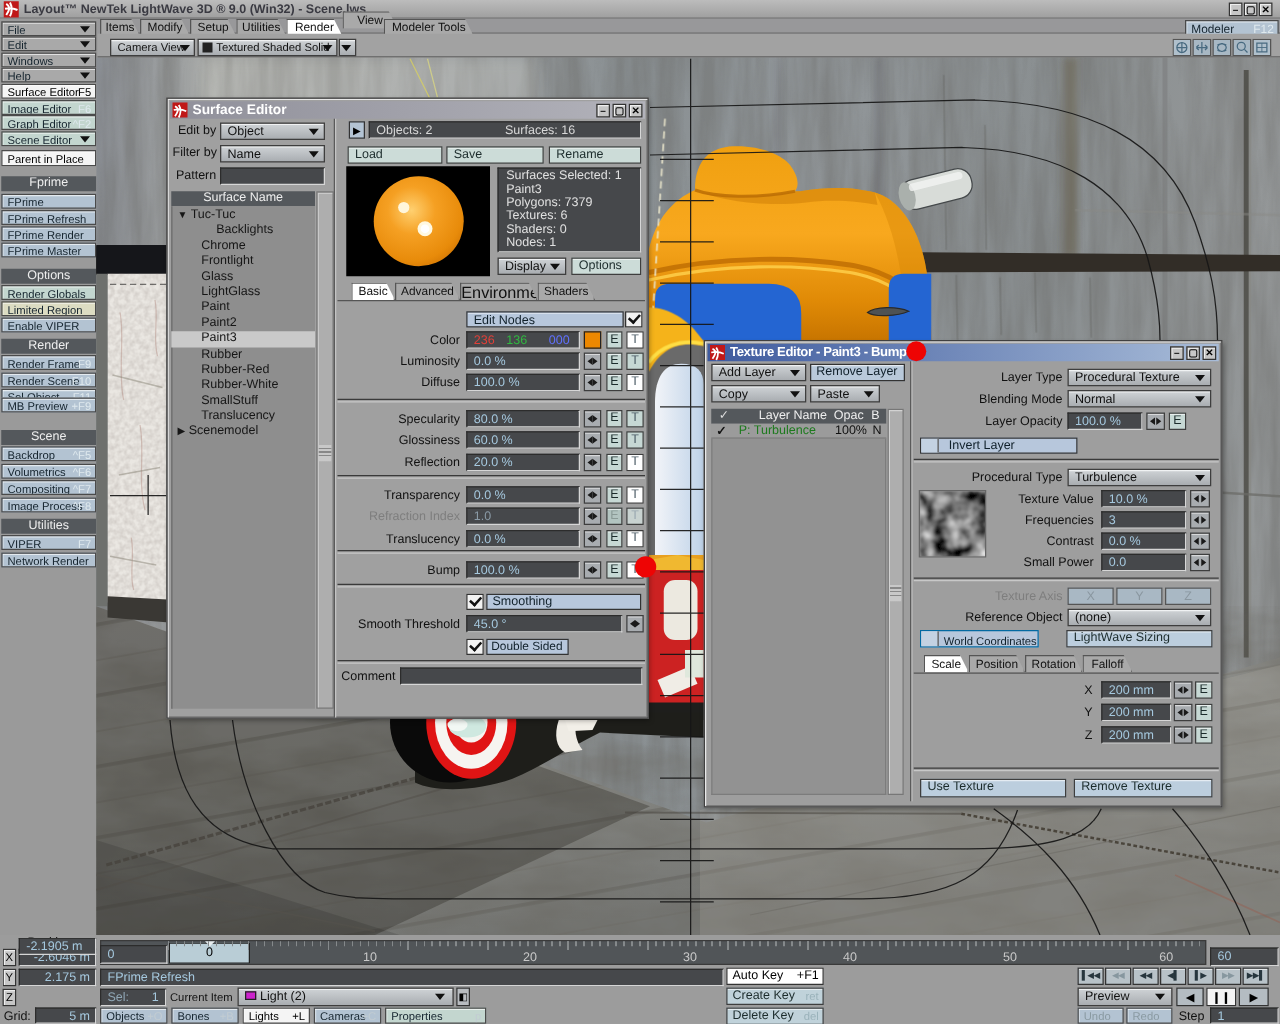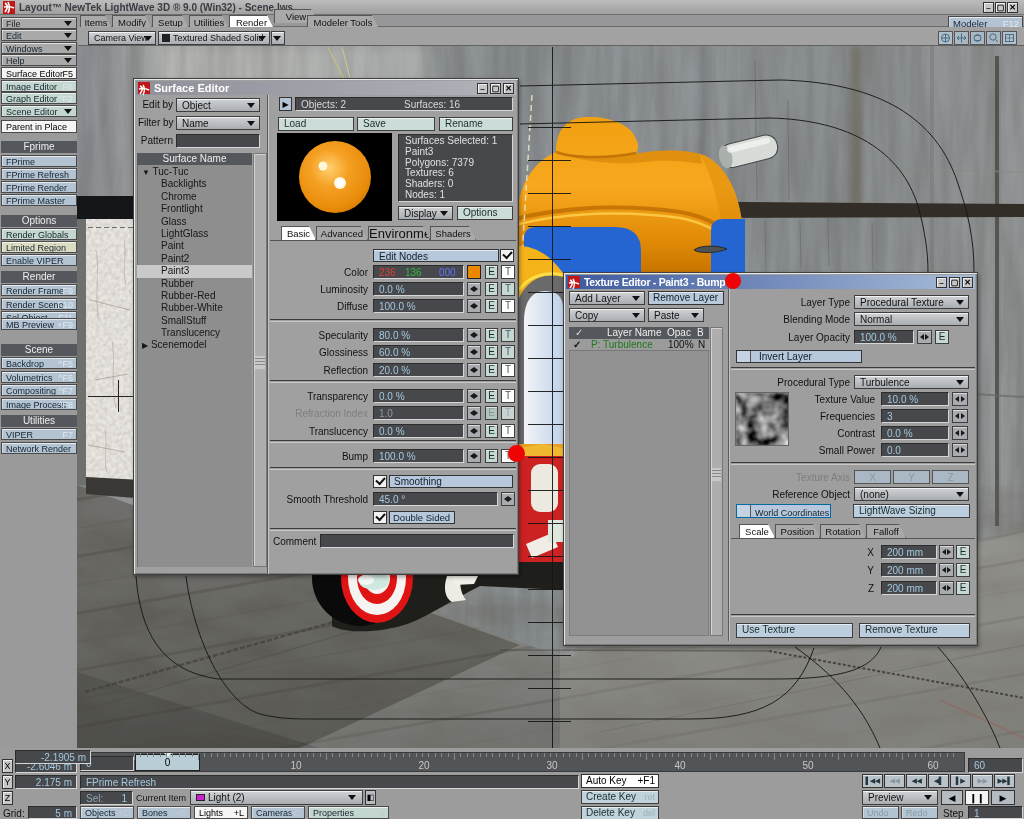--- a/index.html
+++ b/index.html
@@ -321,21 +321,21 @@
 <div class="drop" style="left:42px;top:37px;width:84px;height:14px">Name<i></i></div>
 <div class="lbl" style="left:4px;top:56px;width:35px">Pattern</div>
 <div class="fld" style="left:42px;top:55px;width:84px;height:14px"></div>
 
 <div class="hdr" style="left:3px;top:74px;width:115px;height:12px">Surface Name</div>
 <div class="b" style="left:3px;top:86px;width:115px;height:402px;background:#8e8e8e;border-left:1px solid #6a6a6a"></div>
 <div class="b" style="left:119px;top:74px;width:14px;height:414px;background:#aeaeae;border:1px solid #777;box-shadow:inset 1px 1px 0 #d2d2d2"></div>
 <div class="b" style="left:121px;top:277px;width:10px;height:13px;background:linear-gradient(#c8c8c8 0 2px,#888 2px 3px,#c8c8c8 3px 5px,#888 5px 6px,#c8c8c8 6px 8px,#888 8px 9px,#c8c8c8 9px)"></div>
 <div id="slist" style="position:absolute;left:3px;top:87px;width:115px;font-size:10px;color:#161616">
 <div style="height:12.4px"><span style="margin-left:5px;font-size:8px">▼</span> Tuc-Tuc</div>
-<div style="height:12.4px;padding-left:24px">Backlights</div>
+<div style="height:12.4px;padding-left:36px">Backlights</div>
 <div style="height:12.4px;padding-left:24px">Chrome</div>
 <div style="height:12.4px;padding-left:24px">Frontlight</div>
 <div style="height:12.4px;padding-left:24px">Glass</div>
 <div style="height:12.4px;padding-left:24px">LightGlass</div>
 <div style="height:12.4px;padding-left:24px">Paint</div>
 <div style="height:12.4px;padding-left:24px">Paint2</div>
 <div style="height:12.4px;padding-left:24px;background:#c9c9c9">Paint3</div>
 <div style="height:12.4px;padding-left:24px">Rubber</div>
 <div style="height:12.4px;padding-left:24px">Rubber-Red</div>
 <div style="height:12.4px;padding-left:24px">Rubber-White</div>
@@ -575,21 +575,21 @@
 <div class="b pb" style="left:862px">▌◀◀</div>
 <div class="b pb" style="left:884px;color:#87979f">◀◀</div>
 <div class="b pb" style="left:906px">◀◀</div>
 <div class="b pb" style="left:928px">◀▌</div>
 <div class="b pb" style="left:950px">▌▶</div>
 <div class="b pb" style="left:972px;color:#87979f">▶▶</div>
 <div class="b pb" style="left:994px">▶▶▌</div>
 </div>
 
 <div class="b wbtn" style="left:2px;top:791px;width:11px;height:14px;line-height:12px;font-size:9px;font-weight:normal">Z</div>
-<div class="fld" style="left:15px;top:750px;width:76px;height:14px;text-align:right;padding-right:4px">-2.1905 m</div>
+<div class="fld" style="left:15px;top:750px;width:62px;height:14px;text-align:left;padding-right:4px">-2.1905 m</div>
 <div class="fld" style="left:80px;top:791px;width:53px;height:14px;color:#8fa6b5">Sel:<span style="position:absolute;right:5px;color:#a5c8de">1</span></div>
 <div class="b" style="left:136px;top:793px;font-size:9px;color:#111">Current Item</div>
 <div class="drop" style="left:190px;top:790px;width:173px;height:15px"><span style="display:inline-block;width:9px;height:7px;background:#cc22cc;border:1px solid #222;margin-right:3px"></span>Light (2)<i style="right:6px"></i></div>
 <div class="b" style="left:365px;top:790px;width:11px;height:15px;background:#b8bcc0;border:1px solid #333;font-size:8px;text-align:center;line-height:13px">◧</div>
 <div class="eb" style="left:581px;top:790px;width:78px;height:14px;text-align:left;padding-left:4px;background:#c0d2da">Create Key<span class="fk" style="color:#9ab2ba">ret</span></div>
 <div class="drop" style="left:862px;top:790px;width:76px;height:15px">Preview<i style="right:5px"></i></div>
 <div class="b" style="left:941px;top:790px;width:22px;height:15px;background:#b4bcc2;border:1px solid #333;text-align:center;font-size:9px;line-height:14px">◀</div>
 <div class="b" style="left:965px;top:790px;width:24px;height:15px;background:#f4f4f4;border:1px solid #333;text-align:center;font-size:9px;line-height:14px;font-weight:bold">❙❙</div>
 <div class="b" style="left:991px;top:790px;width:24px;height:15px;background:#b4bcc2;border:1px solid #333;text-align:center;font-size:9px;line-height:14px">▶</div>
 

